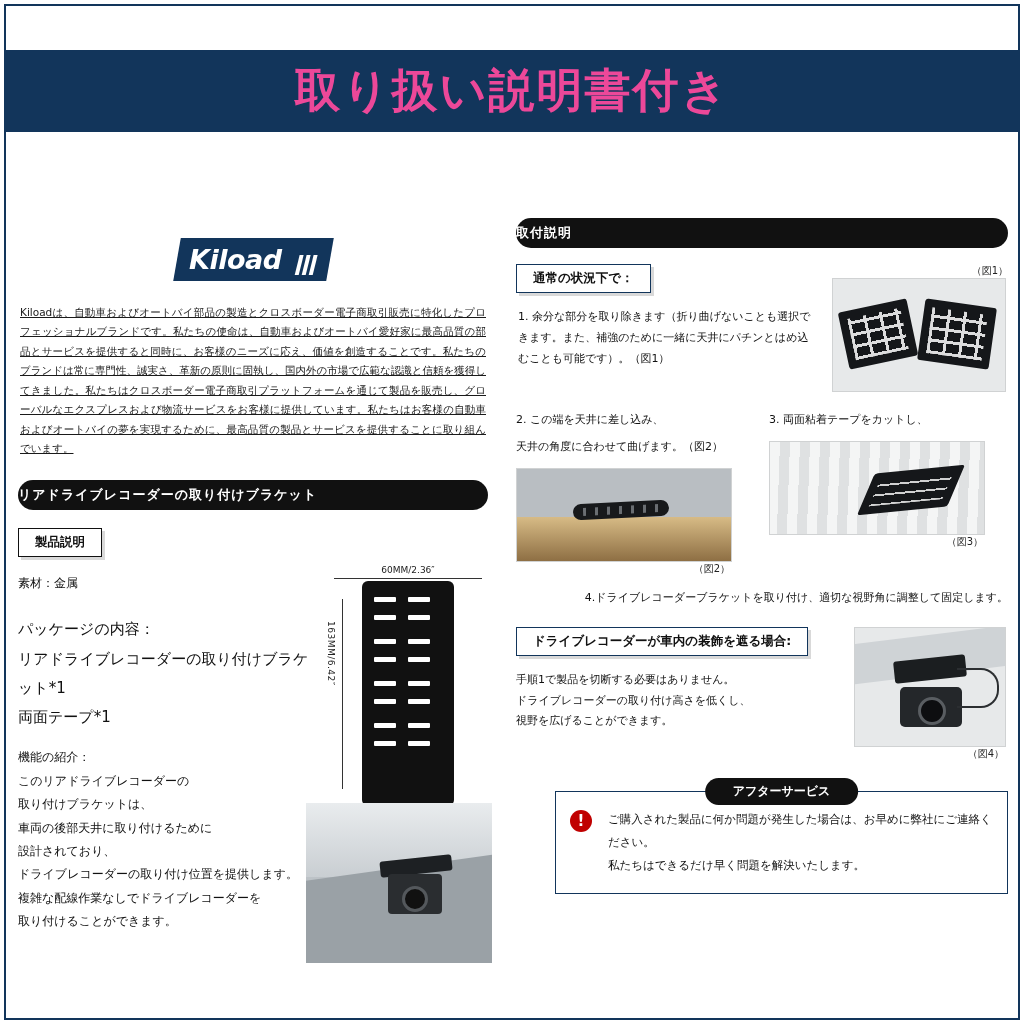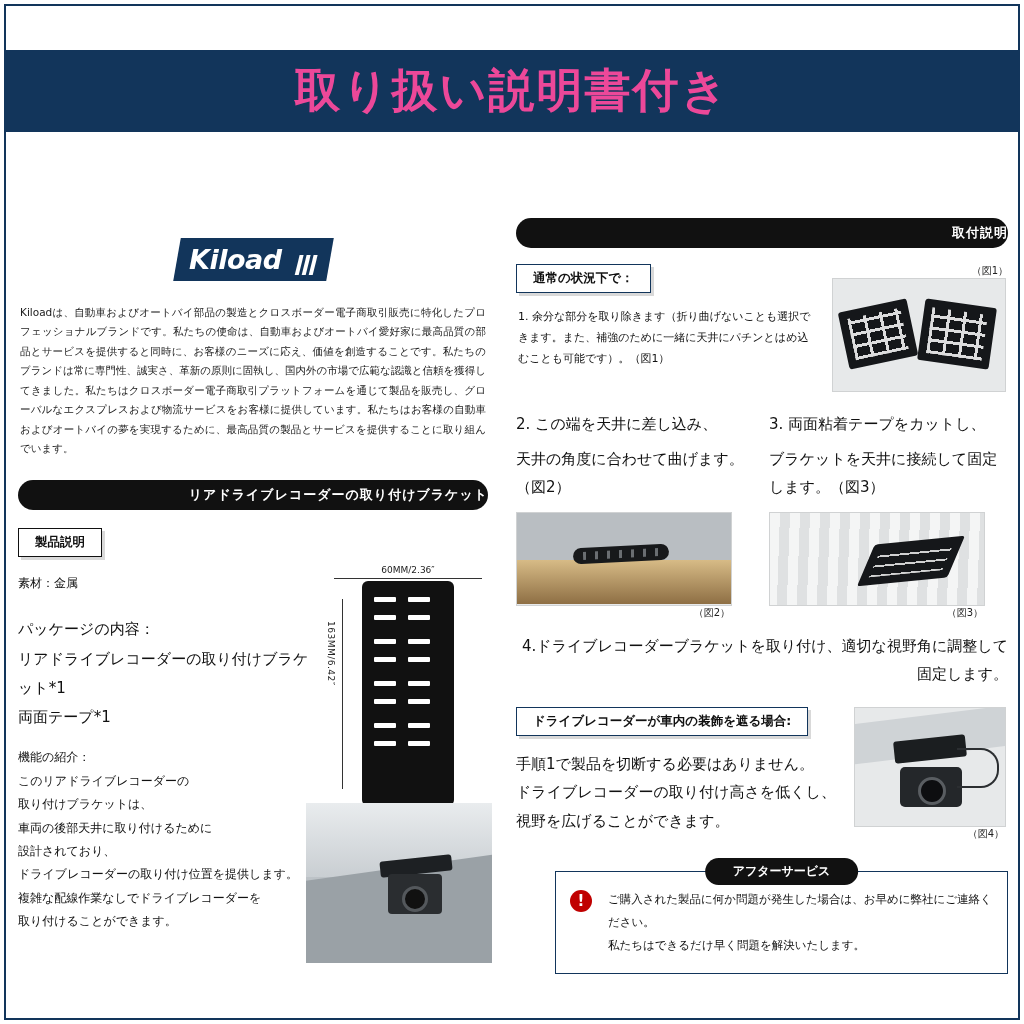--- a/index.html
+++ b/index.html
@@ -35,24 +35,25 @@
     font-size:27px;font-weight:bold;font-style:italic;letter-spacing:-0.5px;
   }
   .logo-stripes{display:inline-block;transform:skewX(10deg);margin-left:8px;}
   .logo-stripes span{
     display:inline-block;width:4px;height:20px;background:#fff;margin-left:3px;
     transform:skewX(-14deg);vertical-align:middle;
   }
   .brand-body{
     font-size:10.5px;line-height:1.85;text-align:justify;color:#1a1a1a;
     margin:0 2px 22px 2px;
+    text-decoration:underline;
   }
 
   .black-bar{
-    background:#111;color:#fff;text-align:right;font-size:13px;font-weight:bold;
+    background:#111;color:#fff;text-align:left;font-size:13px;font-weight:bold;
     padding:6px 0;letter-spacing:1px;border-radius:15px;
   }
 
   .tab-label{
     display:inline-block;border:1.5px solid #111;padding:5px 16px;
     font-size:12.5px;font-weight:bold;background:#fff;
     box-shadow:3px 3px 0 #d9d9d9;
   }
   .tab-label.blue{border-color:#12355b;color:#111;}
 
@@ -150,21 +151,21 @@
   }
   .after-text{font-size:11.5px;line-height:2.0;}
   .section-bar-wrap{position:relative;}
   .bar-flag{
     position:absolute;left:50%;transform:translateX(-50%);top:-14px;
     background:#111;color:#fff;font-size:12px;font-weight:bold;
     padding:5px 28px;border-radius:14px;white-space:nowrap;
   }
   .row{display:flex;gap:14px;}
   .col-half{flex:1;}
-  .note-sm{font-size:15px;line-height:1.9;}
+  .note-sm{font-size:11px;line-height:1.9;}
 </style>
 </head>
 <body>
 
 <div class="page">
   <div class="page-border"></div>
 
   <div class="banner">
     <div class="banner-title">取り扱い説明書付き</div>
   </div>
@@ -275,21 +276,20 @@
         <div class="photo fig2" style="margin-top:10px;">
           <div class="ceil"></div>
             <div class="win"></div>
             <div class="pill"></div>
         </div>
         <div class="fig-label" style="width:214px;">（図2）</div>
       </div>
 
       <div class="col-half">
         <div class="note-sm">3. 両面粘着テープをカットし、</div>
-        <div class="note-sm" style="margin-top:6px;">ブラケットを天井に接続して固定します。（図3）</div>
         <div class="photo fig3" style="margin-top:10px;">
           <div class="bg"></div>
             <div class="tape"></div>
         </div>
         <div class="fig-label" style="width:214px;">（図3）</div>
       </div>
     </div>
 
     <div class="note-sm" style="margin-top:12px;text-align:right;">4.ドライブレコーダーブラケットを取り付け、適切な視野角に調整して固定します。</div>
 

